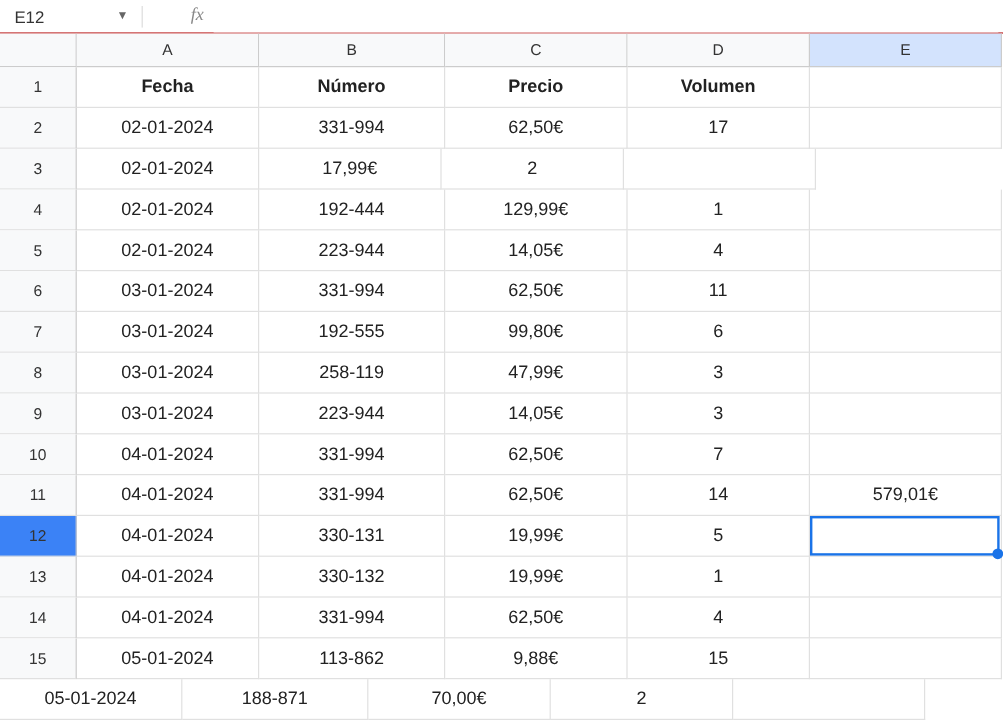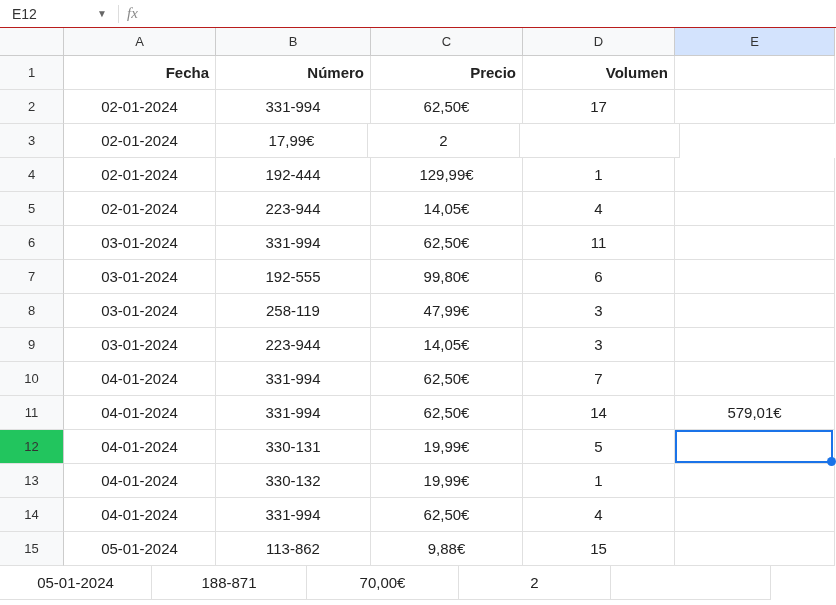--- a/index.html
+++ b/index.html
@@ -36,20 +36,21 @@
     height: 18px;
     background: #ddd;
     margin: 0 8px;
   }
   .fx {
     font-style: italic;
     font-family: Georgia, serif;
     color: #888;
     font-size: 15px;
     margin-right: 8px;
+    margin-left: 32px;
   }
   .formula-input {
     flex: 1;
     border: none;
     outline: none;
     font-size: 14px;
     height: 100%;
   }
   .grid {
     position: relative;
@@ -86,35 +87,35 @@
     min-width: 64px;
     border-right: 1px solid #ccc;
     border-bottom: 1px solid #e0e0e0;
     background: #f8f9fa;
     text-align: center;
     line-height: 34px;
     font-size: 13px;
     color: #333;
   }
   .row-header.selected {
-    background: #22c55e;
+    background: #3b82f6;
   }
   .cell {
     border-right: 1px solid #e0e0e0;
     border-bottom: 1px solid #e0e0e0;
     padding: 0 6px;
     line-height: 34px;
     font-size: 15px;
     color: #222;
     overflow: hidden;
     white-space: nowrap;
   }
   .cell.header-cell {
     font-weight: bold;
-    text-align: right;
+    text-align: center;
   }
   .cell.right { text-align: center; }
   .cell.left { text-align: center; }
   .col-A { width: 152px; min-width: 152px; }
   .col-B { width: 155px; min-width: 155px; }
   .col-C { width: 152px; min-width: 152px; }
   .col-D { width: 152px; min-width: 152px; }
   .col-E { width: 160px; min-width: 160px; }
   .selection {
     position: absolute;

